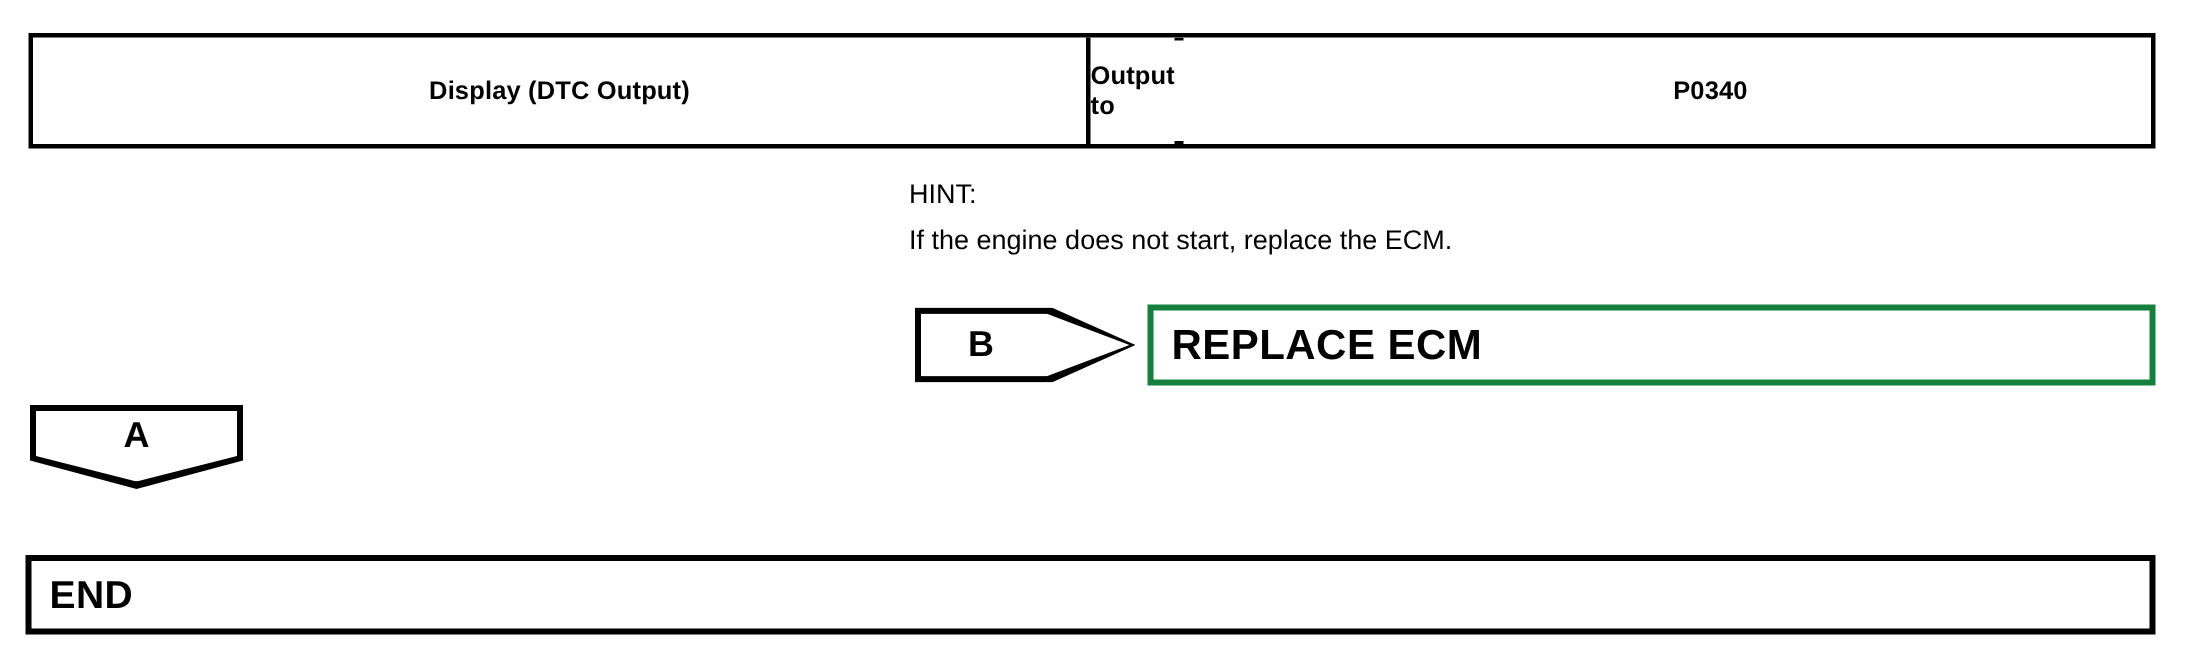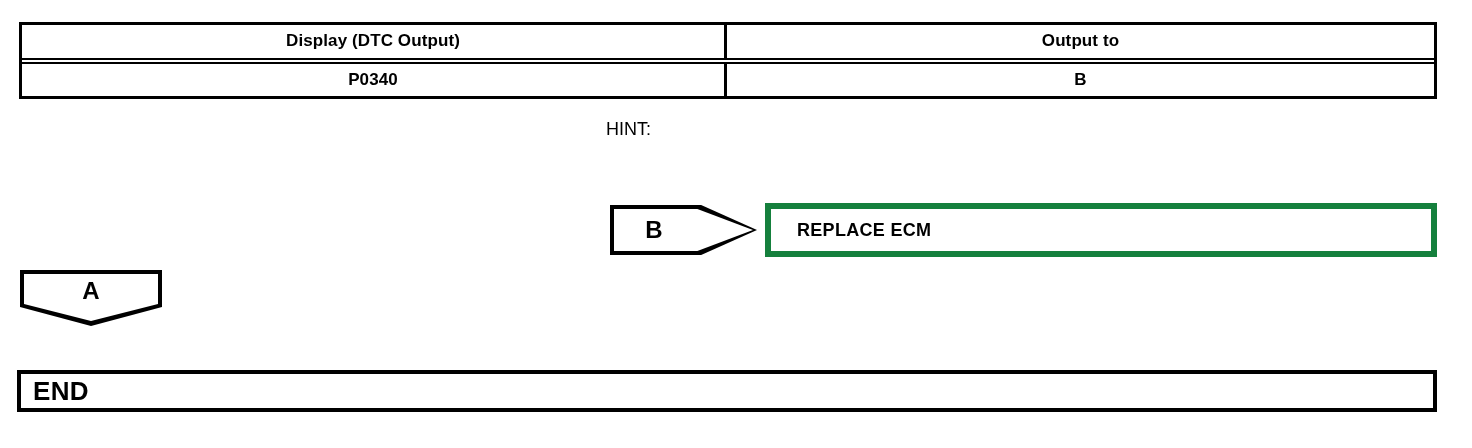--- a/index.html
+++ b/index.html
@@ -20,21 +20,21 @@
   
   .dtc-table {
     position: absolute;
     left: 19px;
     top: 22px;
     width: 1418px;
     height: 77px;
     border: 3px solid #000;
     box-sizing: border-box;
     display: flex;
-    flex-direction: column;
+    flex-direction: row;
   }
   .dtc-row {
     display: flex;
     flex: 1 1 0;
     min-height: 0;
   }
   .dtc-divider {
     flex: 0 0 6px;
     border-top: 2px solid #000;
     border-bottom: 2px solid #000;
@@ -110,26 +110,26 @@
     font-size: 24px;
     font-weight: bold;
     z-index: 2;
   }
   .action-box {
     position: absolute;
     left: 155px;
     top: 0;
     width: 672px;
     height: 54px;
-    border: 6px solid #15803d;
-    box-sizing: border-box;
-    display: flex;
-    align-items: center;
-    padding-left: 26px;
-    font-size: 18px;
+    border: 4px solid #15803d;
+    box-sizing: border-box;
+    display: flex;
+    align-items: center;
+    padding-left: 12px;
+    font-size: 28px;
     font-weight: bold;
     letter-spacing: 0.3px;
   }
 
   
   .connector-down {
     position: absolute;
     left: 20px;
     top: 270px;
     width: 142px;
@@ -162,21 +162,21 @@
     font-weight: bold;
     z-index: 2;
   }
 
   
   .end-box {
     position: absolute;
     left: 17px;
     top: 370px;
     width: 1420px;
-    height: 42px;
+    height: 53px;
     border: 4px solid #000;
     box-sizing: border-box;
     display: flex;
     align-items: center;
     padding-left: 12px;
     font-size: 26px;
     font-weight: bold;
     letter-spacing: 0.3px;
   }
 </style>
@@ -190,20 +190,21 @@
   </div>
   <div class="dtc-divider"></div>
   <div class="dtc-row">
     <div class="dtc-cell col-left">P0340</div>
     <div class="dtc-cell col-right">B</div>
   </div>
 </div>
 
 <div class="hint-block">
   <div>HINT:</div>
+  <div>If the engine does not start, replace the ECM.</div>
 </div>
 
 <div class="flow-row">
   <div class="connector-right">
     <span class="connector-label">B</span>
   </div>
   <div class="action-box">REPLACE ECM</div>
 </div>
 
 <div class="connector-down">

